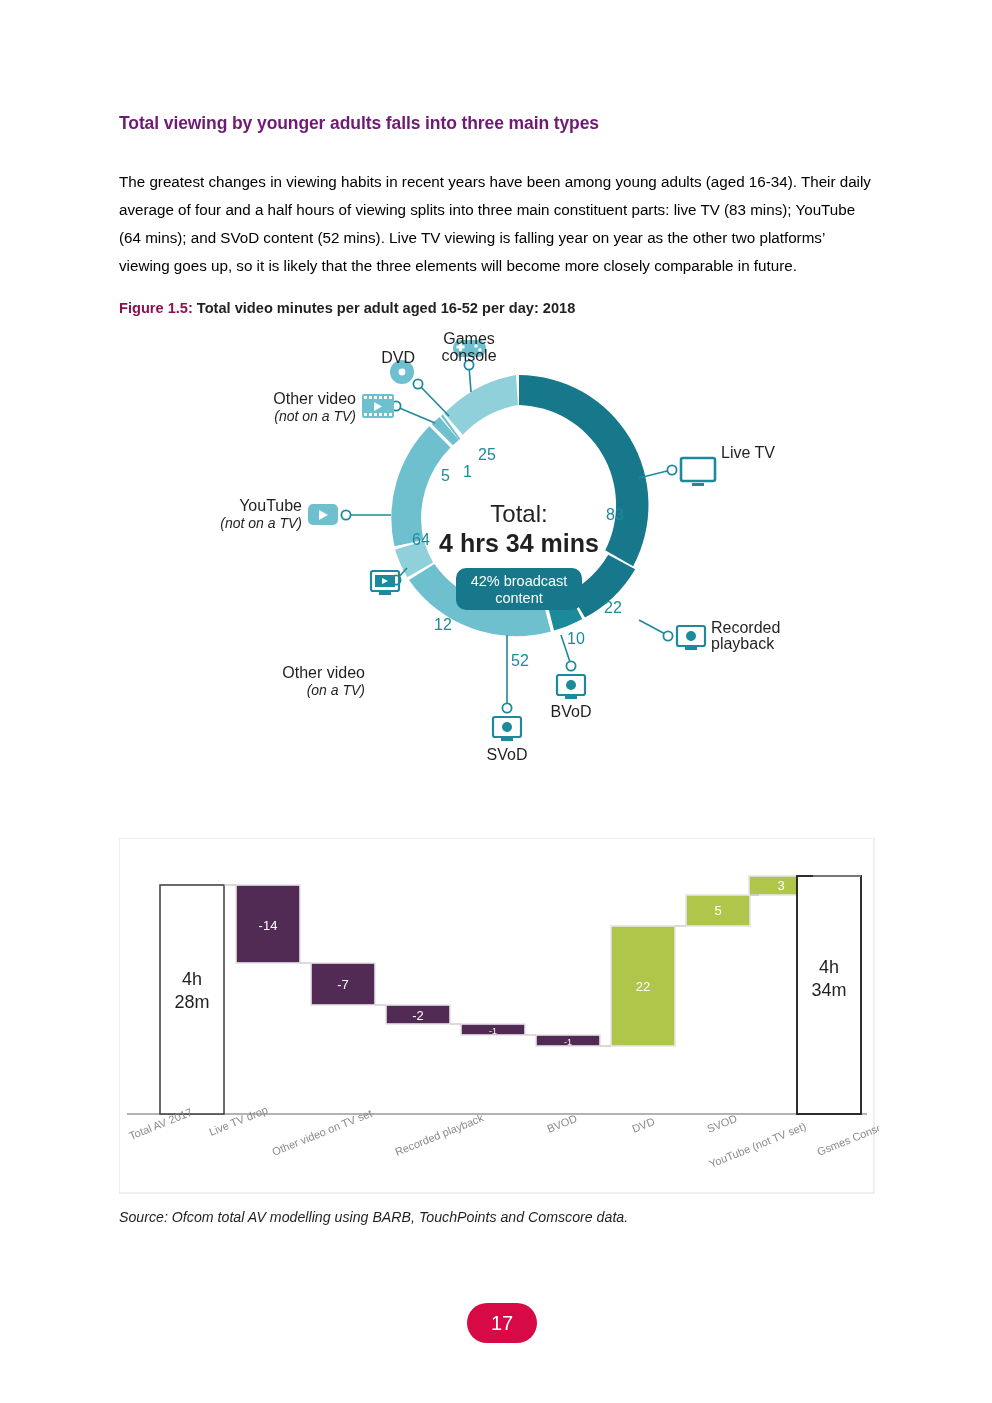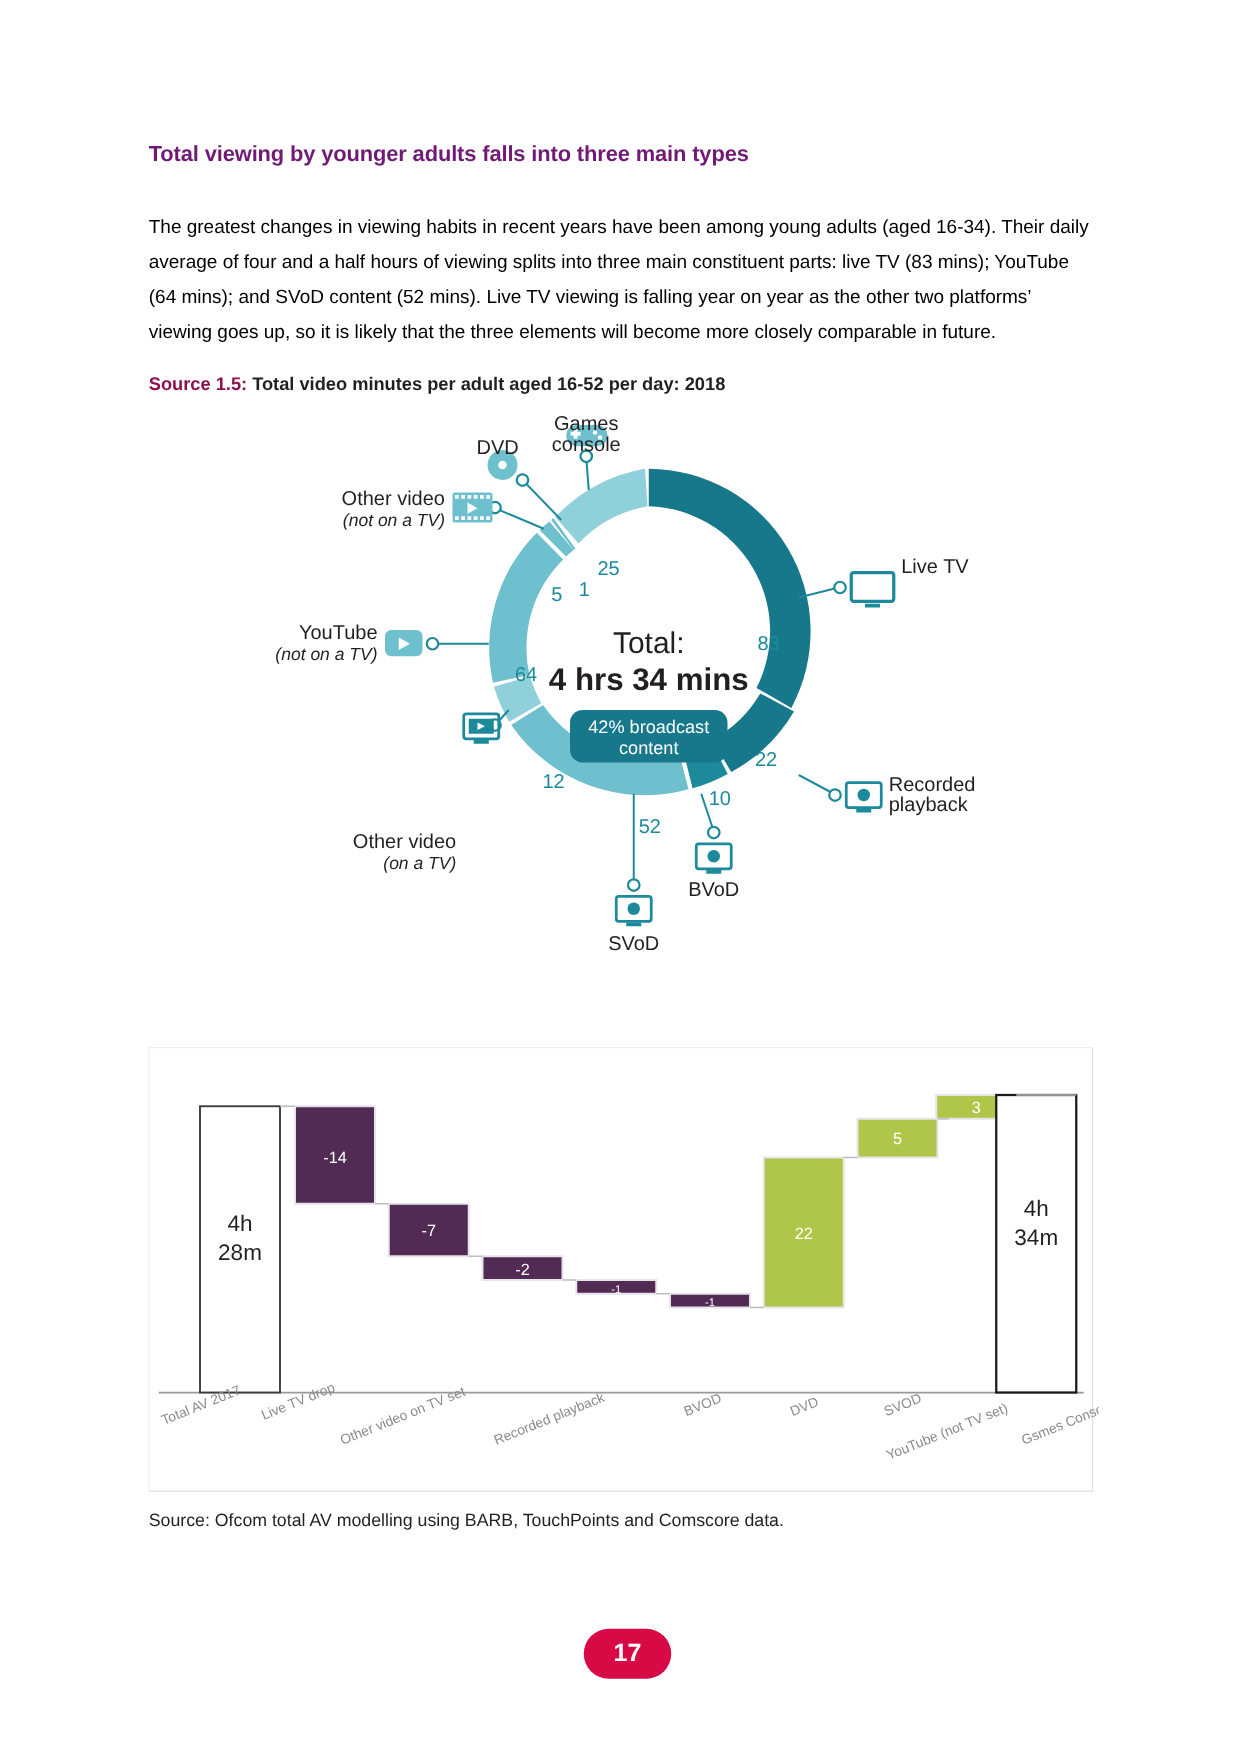--- a/index.html
+++ b/index.html
@@ -27,51 +27,51 @@
     font-size:14.6px;font-weight:bold;color:#231f20;
   }
   .figure-title .fignum{color:#8e1050;}
 
   .subheading{
     position:absolute;left:119px;top:810px;width:760px;
     font-size:14.2px;font-weight:bold;color:#4b2352;
   }
   .source-note{
     position:absolute;left:119px;top:1209px;width:760px;
-    font-size:14.2px;color:#231f20;
+    font-size:14.2px;font-style:italic;color:#231f20;
   }
 
   
   .page-badge{
     position:absolute;left:478px;top:1303px;
     width:70px;height:40px;border-radius:26px/26px;
     background:#d80a46;color:#ffffff;
     display:flex;align-items:center;justify-content:center;
-    font-size:20px;font-weight:bold;
+    font-size:20px;font-weight:normal;
     transform:translateX(-11px);
   }
 
   
   .donut-figure{position:absolute;left:119px;top:330px;width:760px;height:460px;}
   .donut-svg{position:absolute;left:0;top:0;}
 
   
   .waterfall-figure{position:absolute;left:119px;top:838px;width:760px;height:360px;}
   .waterfall-svg{position:absolute;left:0;top:0;}
 </style>
 </head>
 <body>
 
 <div class="page">
 
   <div class="section-heading">Total viewing by younger adults falls into three main types</div>
   <div class="body-copy">The greatest changes in viewing habits in recent years have been among young adults (aged 16-34). Their daily average of four and a half hours of viewing splits into three main constituent parts: live TV (83 mins); YouTube (64 mins); and SVoD content (52 mins). Live TV viewing is falling year on year as the other two platforms’ viewing goes up, so it is likely that the three elements will become more closely comparable in future.</div>
 
   <div class="figure-title">
-    <span class="fignum">Source 1.5:</span>
+    <span class="fignum">Figure 1.5:</span>
     <span>Total video minutes per adult aged 16-52 per day: 2018</span>
   </div>
 
   <div class="donut-figure">
     <svg class="donut-svg" width="760" height="460" viewBox="0 0 760 460">
       <defs>
         <g id="leaderdot"></g>
       </defs>
 
       <g>

